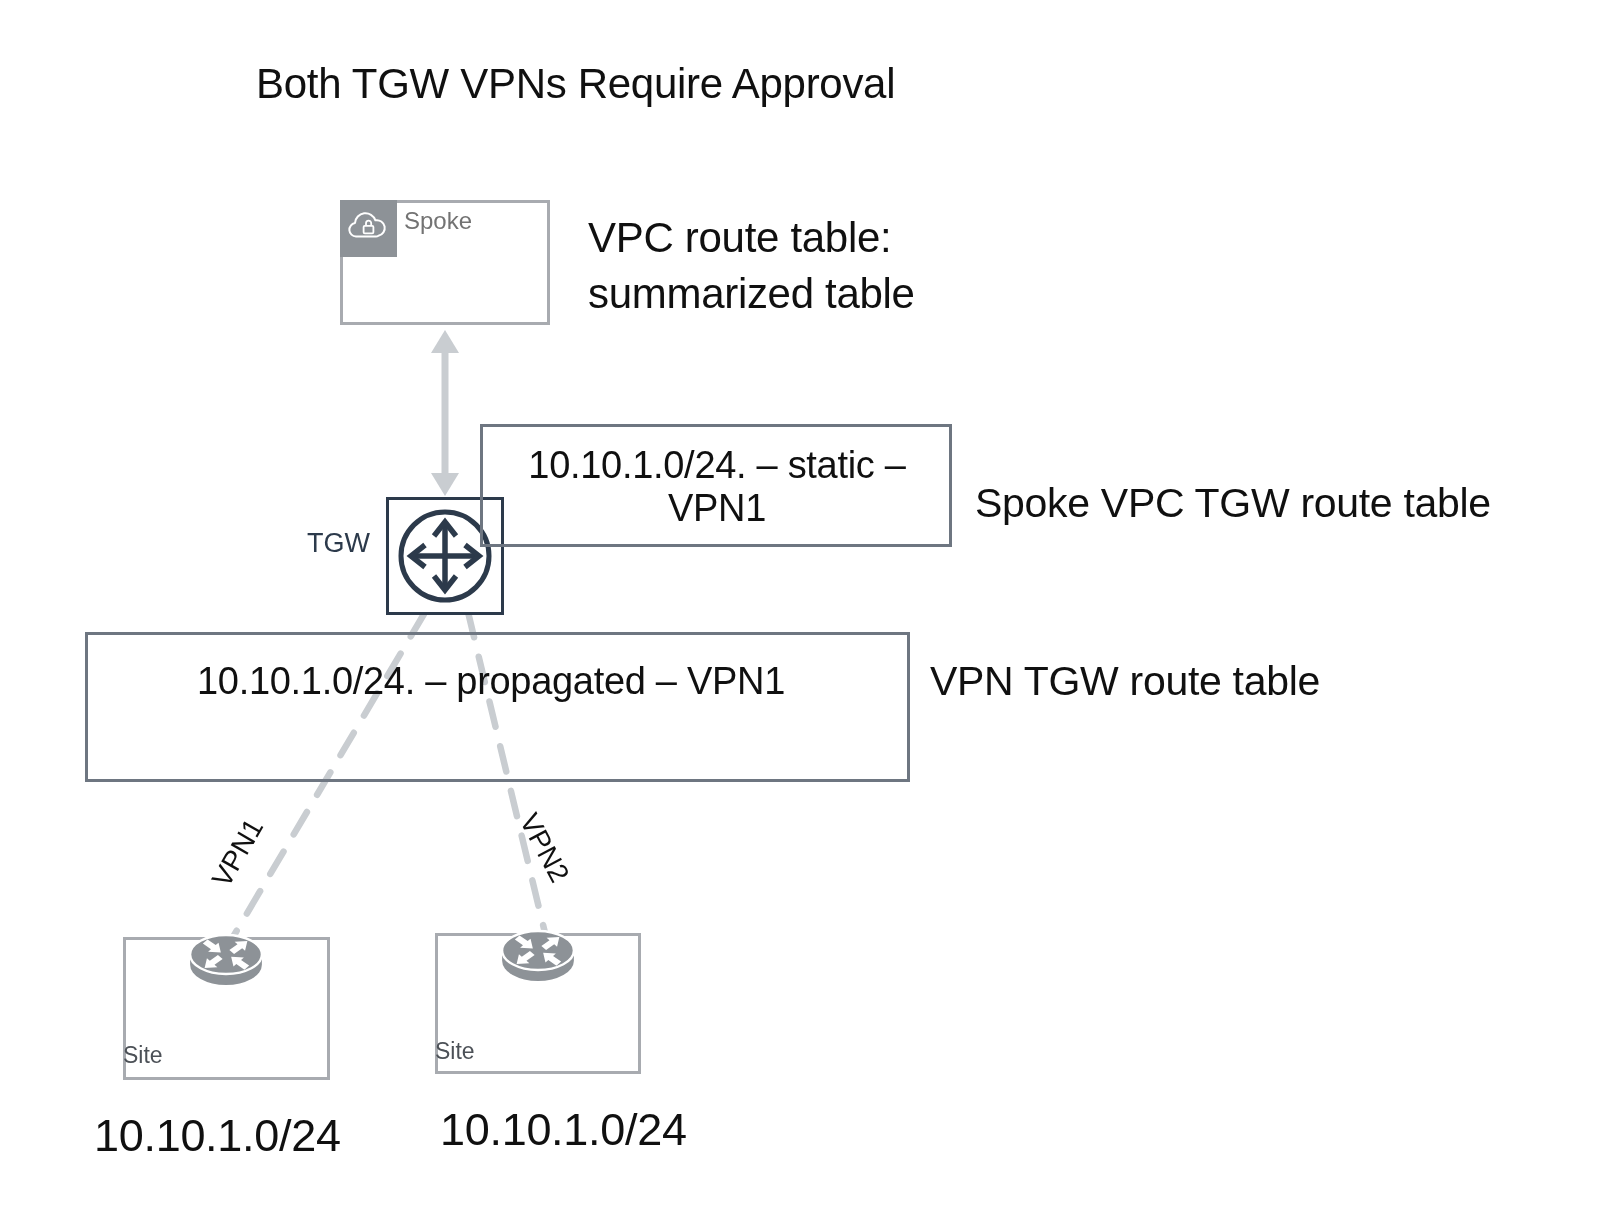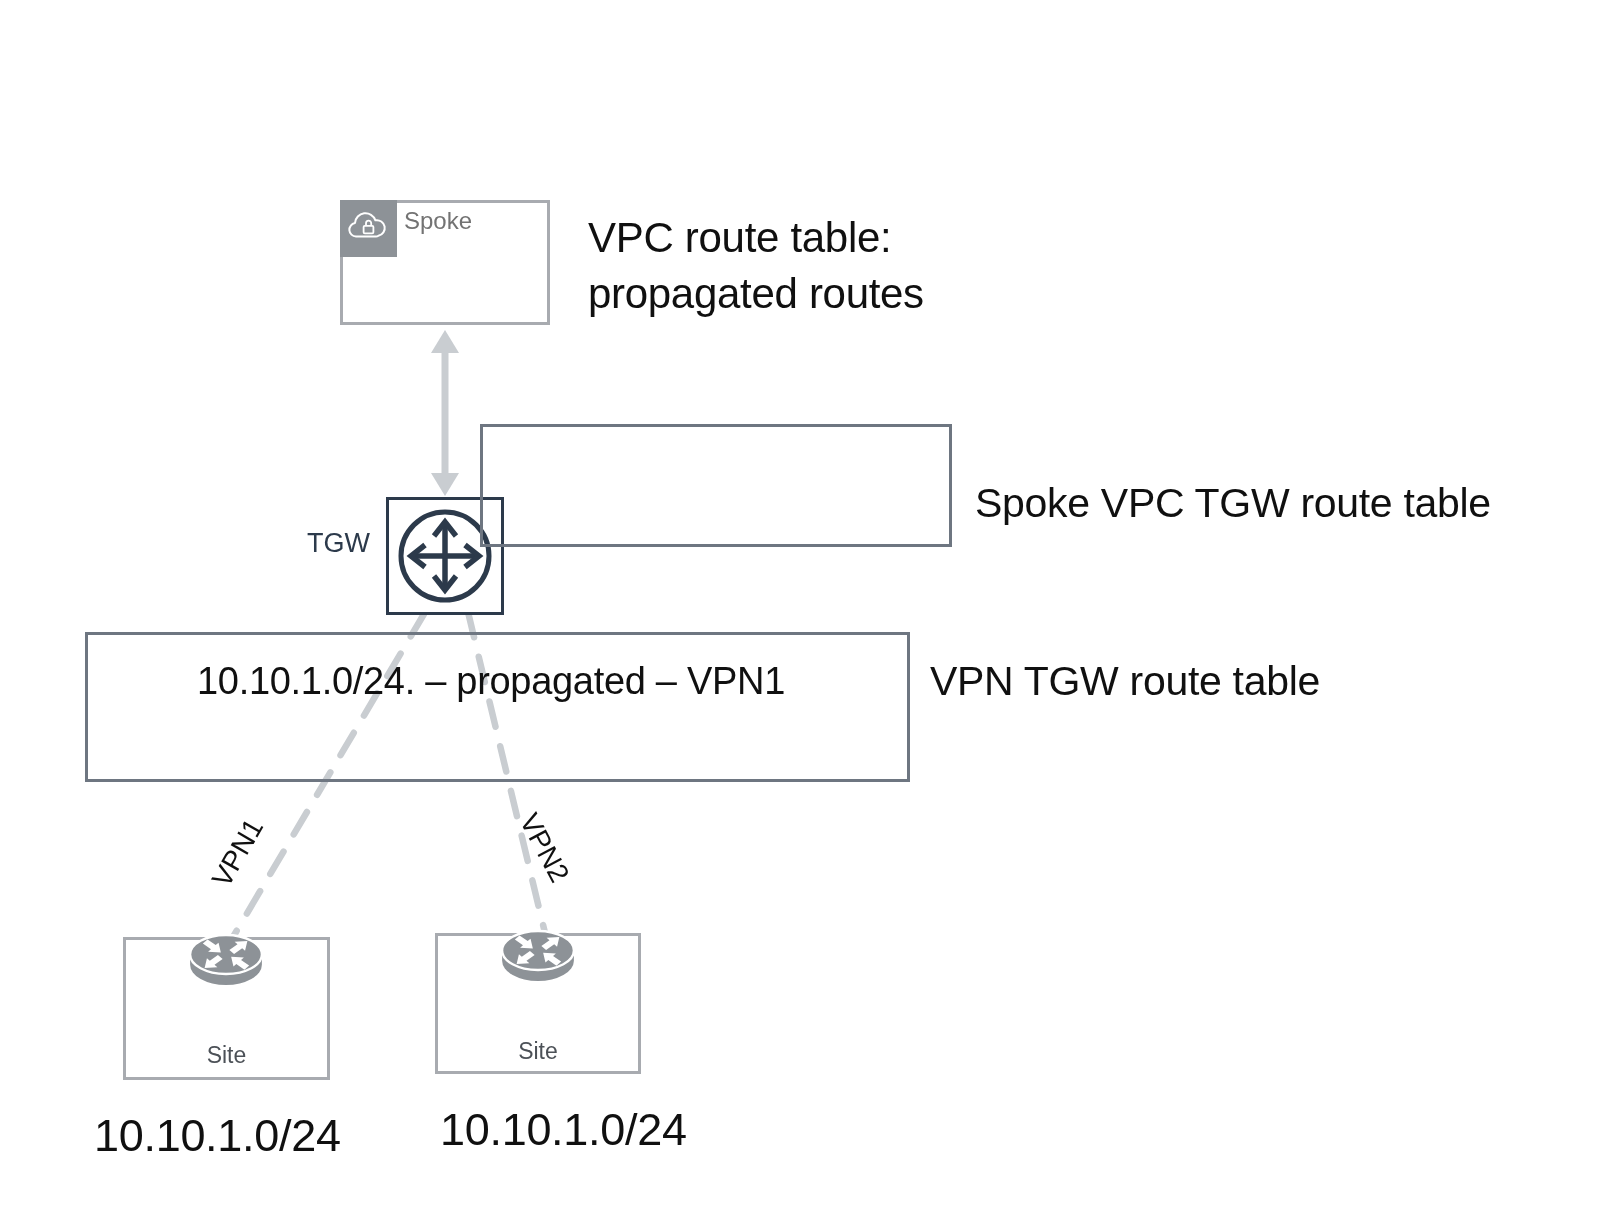--- a/index.html
+++ b/index.html
@@ -38,32 +38,33 @@
   .vpn1-label{left:192px;top:837px;width:92px;text-align:center;font-size:28px;color:#101010;transform:rotate(-60deg);z-index:5;}
   .vpn2-label{left:498px;top:832px;width:92px;text-align:center;font-size:28px;color:#101010;transform:rotate(62deg);z-index:5;}
 
   
   .site-box{border:3px solid #a8abb0;background:#fff;box-sizing:border-box;z-index:2;}
   .site1-box{left:123px;top:937px;width:207px;height:143px;}
   .site2-box{left:435px;top:933px;width:206px;height:141px;}
   .router{width:78px;height:64px;z-index:4;}
   .router1{left:187px;top:928px;}
   .router2{left:499px;top:924px;}
-  .site-label{font-size:23px;color:#4c5157;text-align:center;z-index:4;}
+  .site-label{font-size:23px;color:#4c5157;text-align:left;z-index:4;}
   .site1-label{left:123px;top:1042px;width:207px;}
   .site2-label{left:435px;top:1038px;width:206px;}
   .cidr{font-size:45px;z-index:5;}
   .cidr1{left:94px;top:1110px;}
   .cidr2{left:440px;top:1104px;}
 </style>
 </head>
 <body>
 
 <div class="canvas">
 
+  <div class="abs txt title">Both TGW VPNs Require Approval</div>
 
   <svg class="abs dash-layer" width="520" height="345" viewBox="0 0 520 345">
     <line x1="324" y1="14" x2="133" y2="337" stroke="#c9cdd1" stroke-width="6.5" stroke-dasharray="26 20" stroke-linecap="round"></line>
     <line x1="368" y1="12" x2="445" y2="333" stroke="#c9cdd1" stroke-width="6.5" stroke-dasharray="26 20" stroke-linecap="round"></line>
   </svg>
 
   <svg class="abs v-arrow" width="36" height="166" viewBox="0 0 36 166">
     <polygon points="18,0 4,23 32,23" fill="#c9cdd1"></polygon>
     <rect x="14.5" y="21" width="7" height="124" fill="#c9cdd1"></rect>
     <polygon points="18,166 4,143 32,143" fill="#c9cdd1"></polygon>
@@ -73,36 +74,37 @@
   <div class="abs spoke-corner">
     <svg width="57" height="57" viewBox="0 0 57 57">
       <path d="M16,36.5 a6.8,6.8 0 0 1 -1,-13.5 a10.5,10.5 0 0 1 20.4,-2.7 a7.8,7.8 0 0 1 3,15.4 a4.5,4.5 0 0 1 -2.4,0.8 z" fill="none" stroke="#ffffff" stroke-width="2" stroke-linejoin="round"></path>
       <rect x="23.6" y="25.8" width="9.8" height="7.6" rx="1.2" fill="none" stroke="#ffffff" stroke-width="1.8"></rect>
       <path d="M26,25.8 v-2.6 a2.6,2.6 0 0 1 5.2,0 v2.6" fill="none" stroke="#ffffff" stroke-width="1.8"></path>
     </svg>
   </div>
   <div class="abs spoke-label">Spoke</div>
 
   <div class="abs txt vpc-note">VPC route table:
-propagated routes</div>
+summarized table</div>
 
   <div class="abs tgw-box">
     <svg width="112" height="112" viewBox="0 0 112 112">
       <circle cx="56" cy="56" r="44" fill="#ffffff" stroke="#2c3a4b" stroke-width="5"></circle>
       <line x1="56" y1="26" x2="56" y2="86" stroke="#2c3a4b" stroke-width="5.5"></line>
       <path d="M45,36 56,22 67,36" fill="none" stroke="#2c3a4b" stroke-width="5.5" stroke-linejoin="miter"></path>
       <path d="M45,76 56,90 67,76" fill="none" stroke="#2c3a4b" stroke-width="5.5"></path>
       <line x1="26" y1="56" x2="86" y2="56" stroke="#2c3a4b" stroke-width="5.5"></line>
       <path d="M36,45 22,56 36,67" fill="none" stroke="#2c3a4b" stroke-width="5.5"></path>
       <path d="M76,45 90,56 76,67" fill="none" stroke="#2c3a4b" stroke-width="5.5"></path>
     </svg>
   </div>
   <div class="abs tgw-label">TGW</div>
 
   <div class="abs static-box"></div>
+  <div class="abs txt static-row">10.10.1.0/24. – static – VPN1</div>
   <div class="abs txt spoke-tgw-note">Spoke VPC TGW route table</div>
 
   <div class="abs vpn-box"></div>
   <div class="abs txt vpn-row1">10.10.1.0/24. – propagated – VPN1</div>
   <div class="abs txt vpn-tgw-note">VPN TGW route table</div>
 
   <div class="abs vpn1-label">VPN1</div>
   <div class="abs vpn2-label">VPN2</div>
 
   <div class="abs site-box site1-box"></div>

